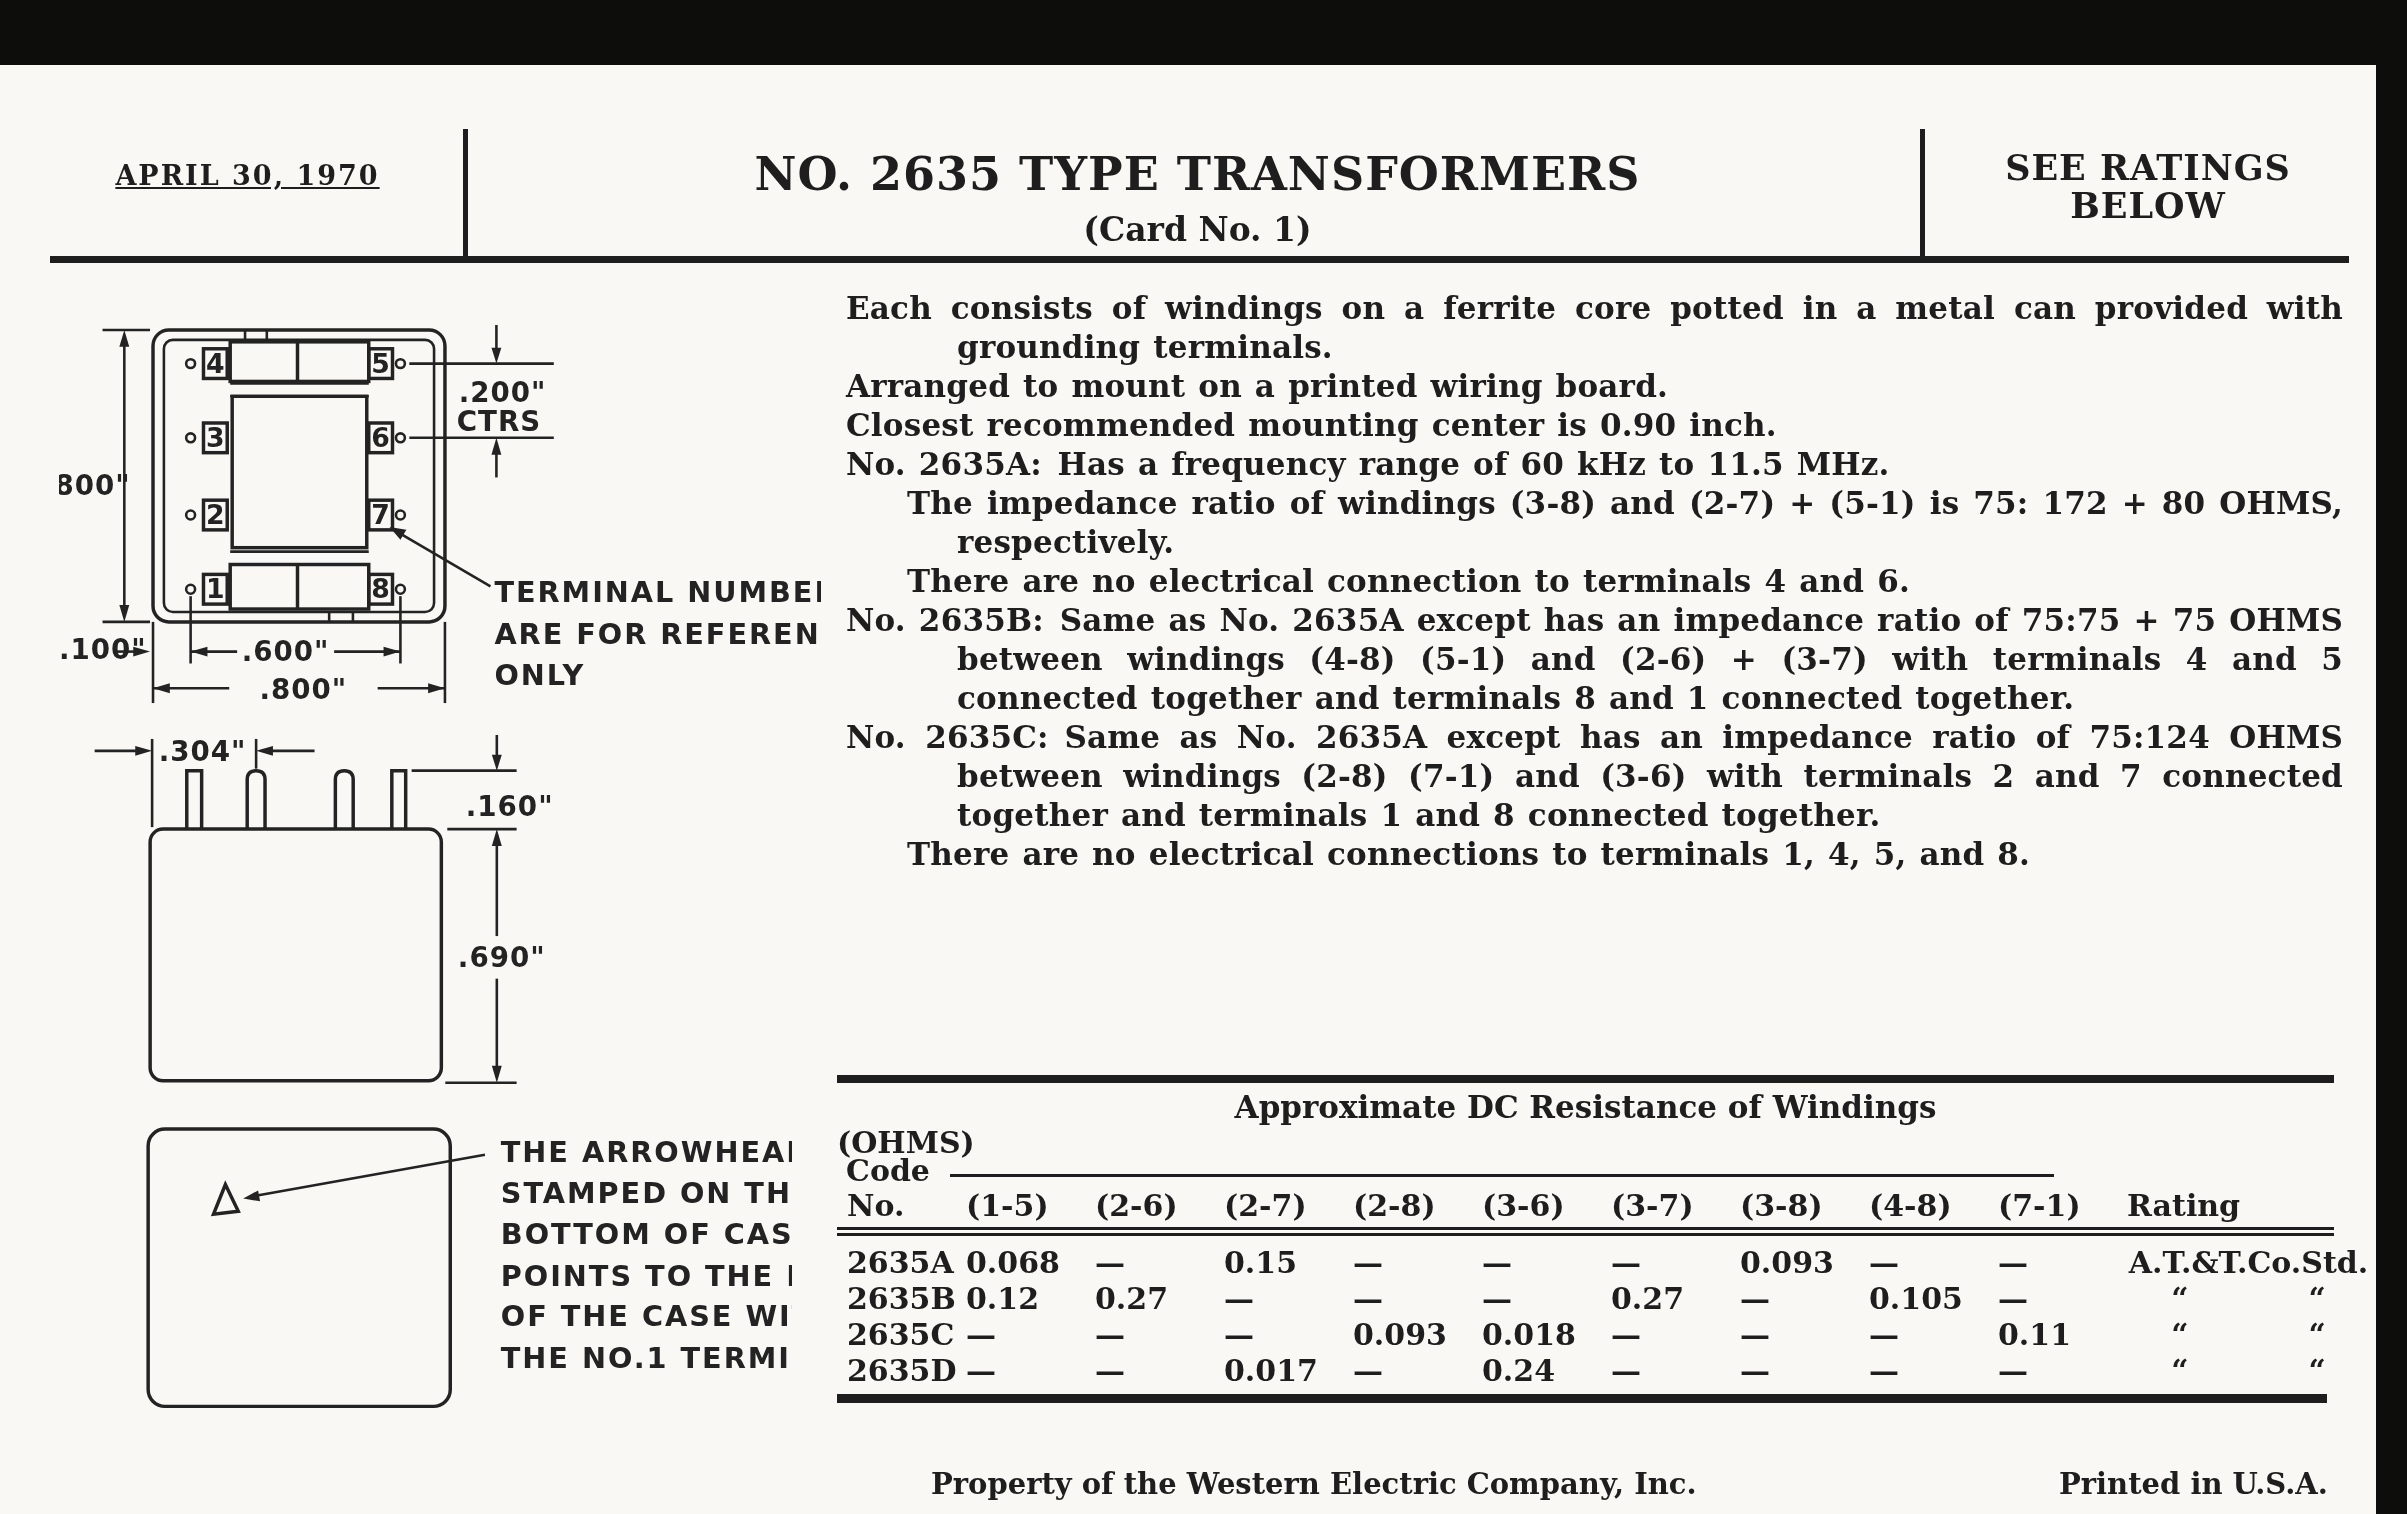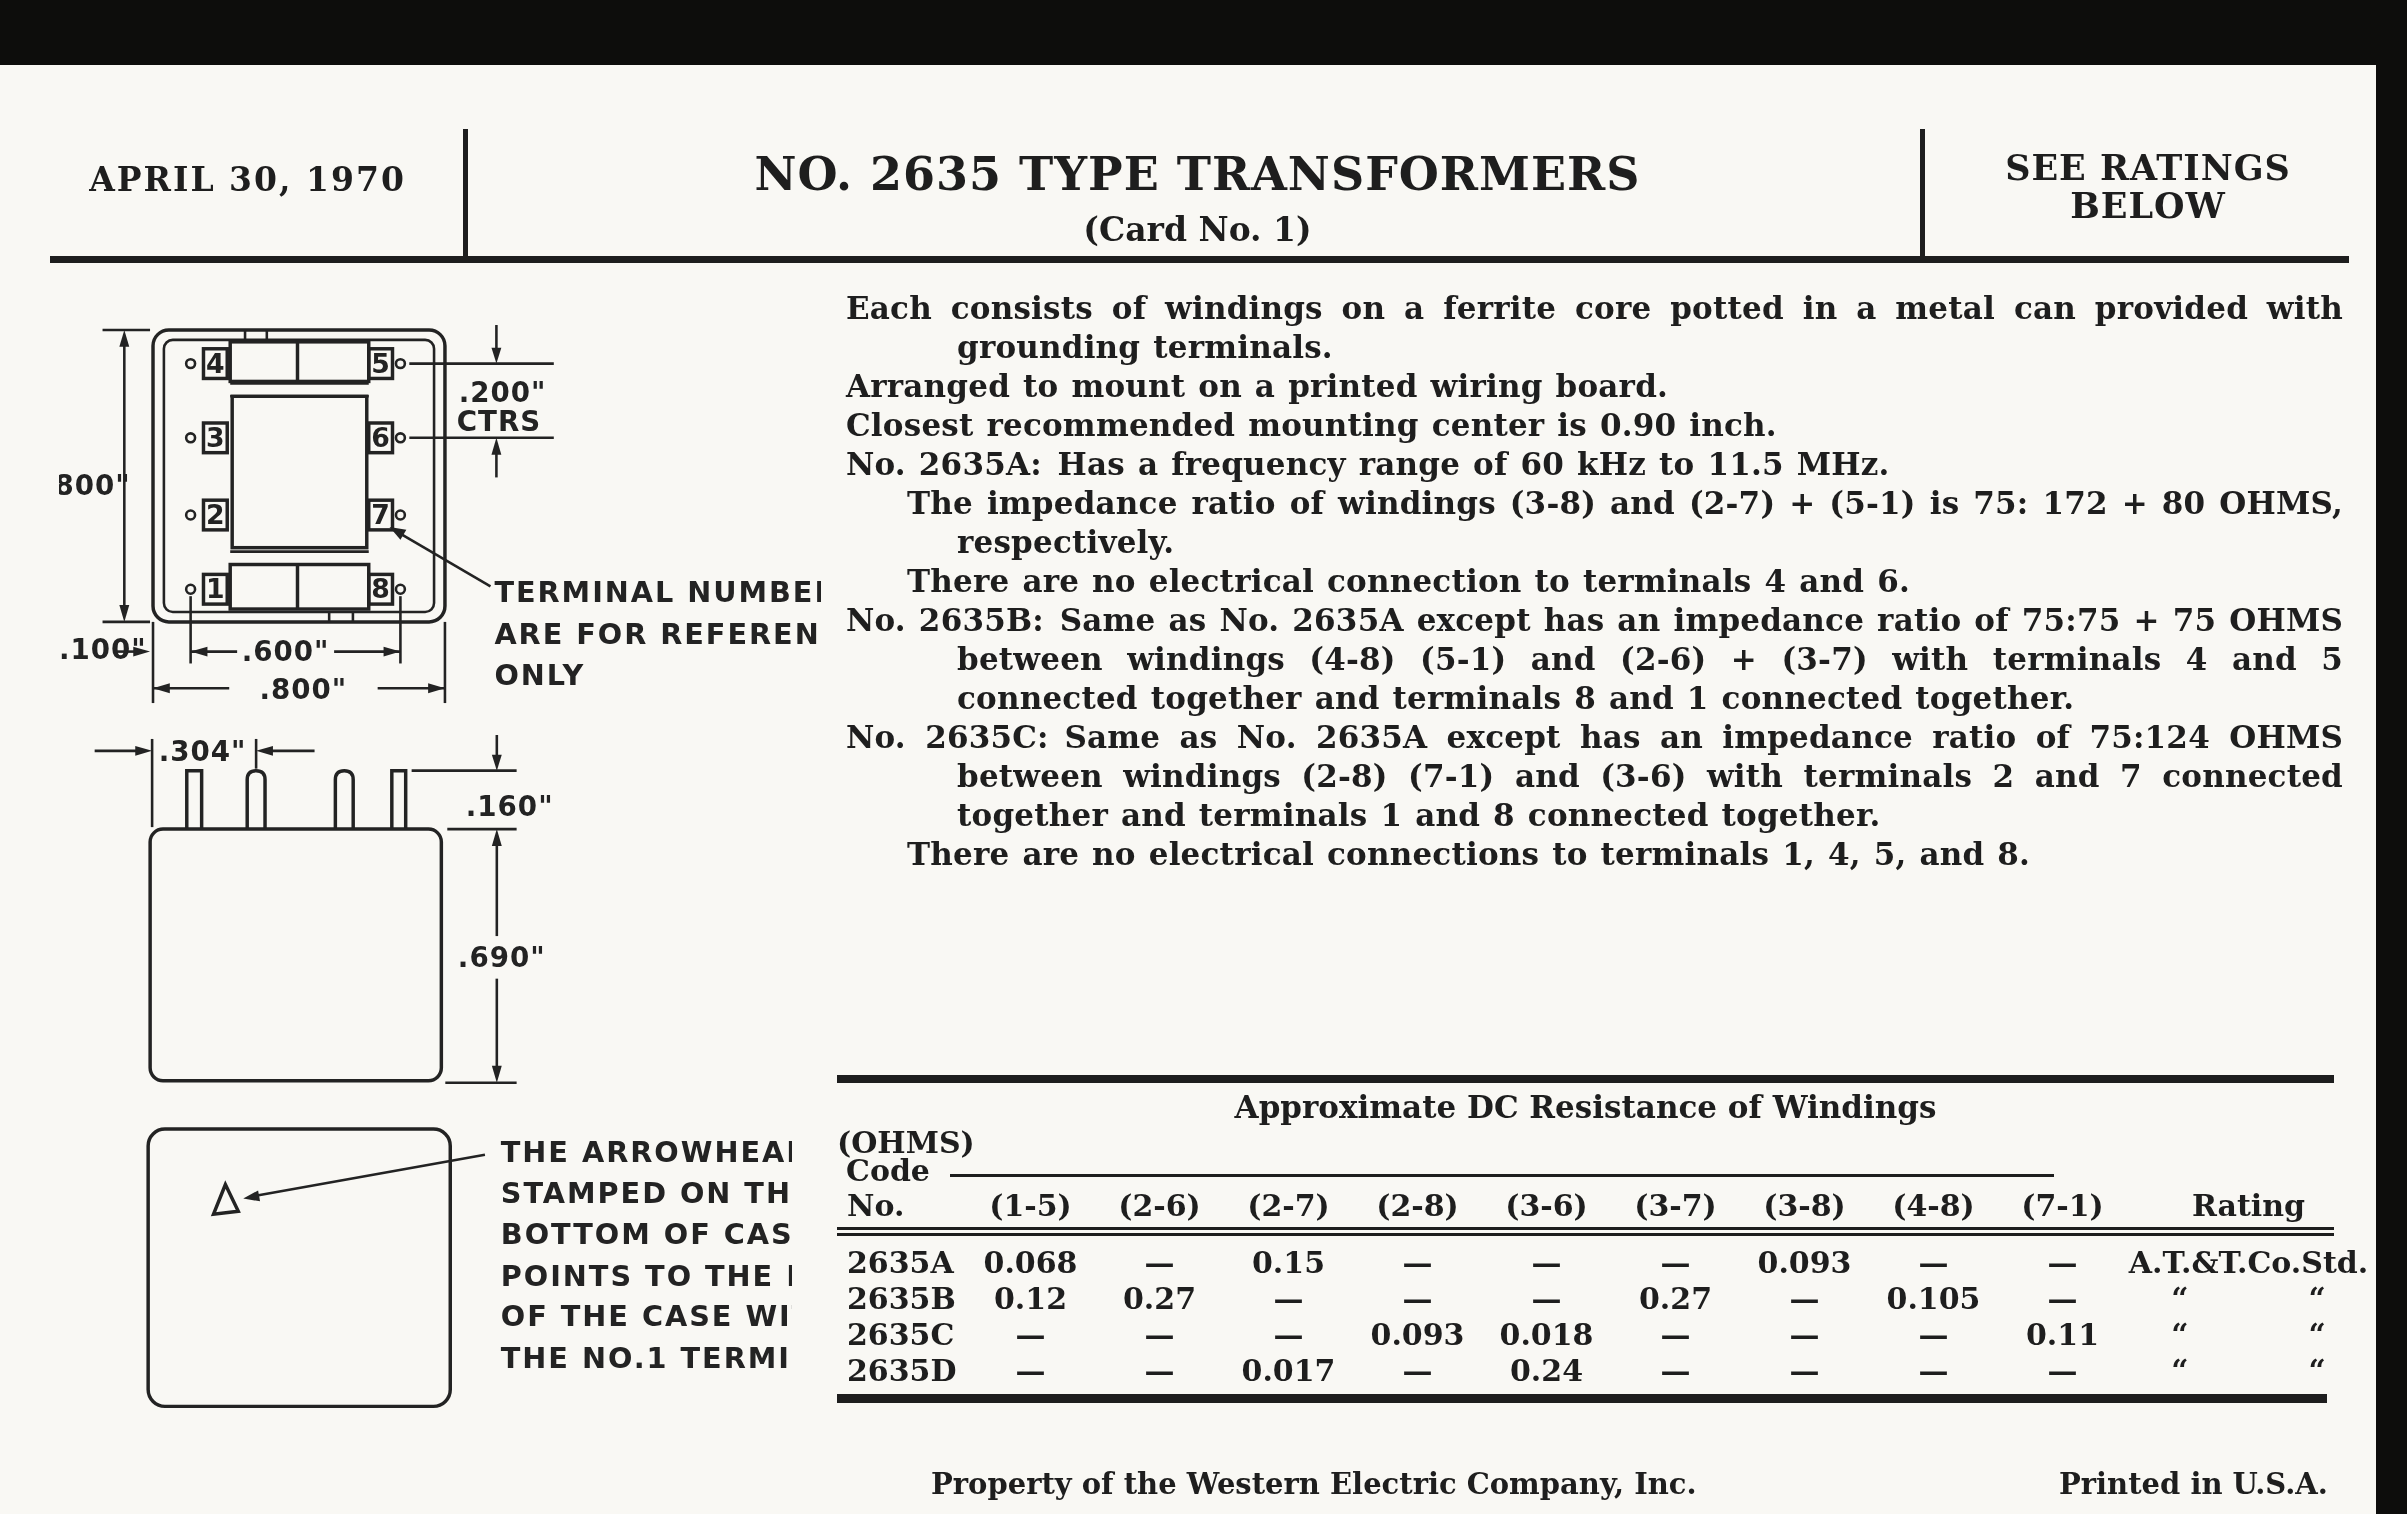--- a/index.html
+++ b/index.html
@@ -5,21 +5,21 @@
   html,body{margin:0;padding:0;background:#0b0b0b;}
   body{width:2408px;height:1515px;position:relative;overflow:hidden;
        font-family:"DejaVu Serif", serif;color:#1e1e1e;}
   .band{position:absolute;background:#0d0d0c;}
   #band-top{left:0;top:0;width:2408px;height:65px;}
   #band-right{right:0;top:0;width:34px;height:1515px;}
   #paper{position:absolute;left:0;top:65px;width:2376px;height:1449px;background:#f9f8f4;}
 
   
   .hdr-text{position:absolute;font-weight:bold;text-align:center;}
-  #hdr-date{left:89px;top:160px;width:317px;font-size:33px;letter-spacing:2px;}
+  #hdr-date{left:89px;top:160px;width:317px;font-size:27px;letter-spacing:2px;text-decoration:underline;}
   #hdr-title{left:475px;top:147px;width:1445px;font-size:46px;letter-spacing:1px;}
   #hdr-sub{left:475px;top:210px;width:1445px;font-size:33px;}
   #hdr-see{left:1940px;top:149px;width:416px;font-size:35px;line-height:38px;letter-spacing:1px;}
   .vrule{position:absolute;width:5px;background:#1e1e1e;}
   #vrule-1{left:463px;top:129px;height:129px;}
   #vrule-2{left:1920px;top:129px;height:129px;}
   #hdr-rule{position:absolute;left:50px;top:256px;width:2299px;height:7px;background:#1e1e1e;}
 
   
   #copy{position:absolute;left:846px;top:289px;width:1497px;
@@ -35,21 +35,21 @@
   #tbl-title{position:absolute;left:837px;top:1089px;width:1497px;text-align:center;
              font-size:31px;font-weight:bold;}
   #tbl-units{position:absolute;left:837px;top:1125px;width:1497px;text-align:left;
              font-size:30px;font-weight:bold;}
   #tbl-code1{position:absolute;left:846px;top:1153px;font-size:30px;font-weight:bold;}
   #tbl-brace{left:950px;top:1174px;width:1104px;height:3px;}
   .tgrid{position:absolute;left:837px;width:1535px;display:grid;
          grid-template-columns:129px repeat(9,129px) 243px;
          font-size:30px;font-weight:bold;}
   #tbl-head{top:1188px;}
-  .tc{text-align:center;}
+  .tc{}
   .tc.code{text-align:left;padding-left:10px;}
   .tc.rating{text-align:center;white-space:pre;}
   #tbl-dblrule{left:837px;top:1227px;width:1497px;height:9px;background:transparent;
                border-top:3px solid #1e1e1e;border-bottom:3px solid #1e1e1e;box-sizing:border-box;}
   .trow-wrap{position:absolute;left:837px;top:1245px;width:1535px;}
   .trow{display:grid;grid-template-columns:129px repeat(9,129px) 243px;
         height:36px;font-size:30px;font-weight:bold;}
   #tbl-rule-bot{left:837px;top:1394px;width:1490px;height:9px;}
 
   

